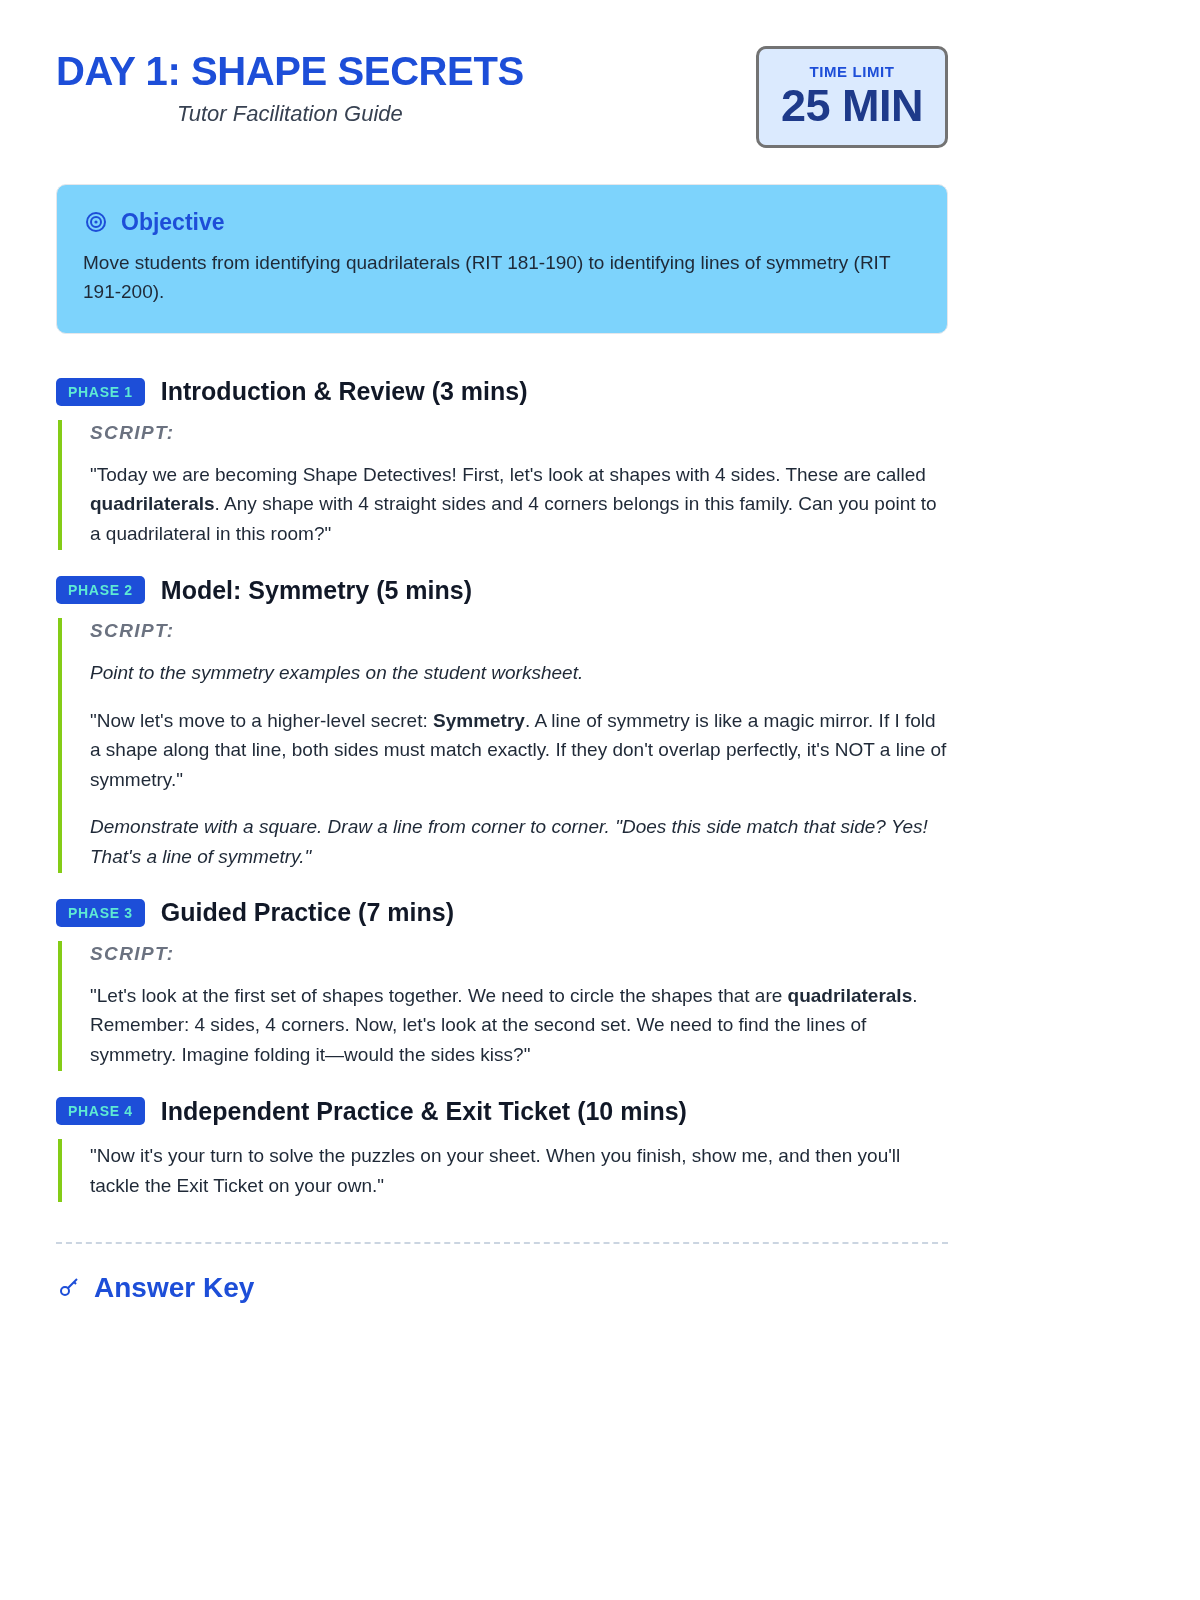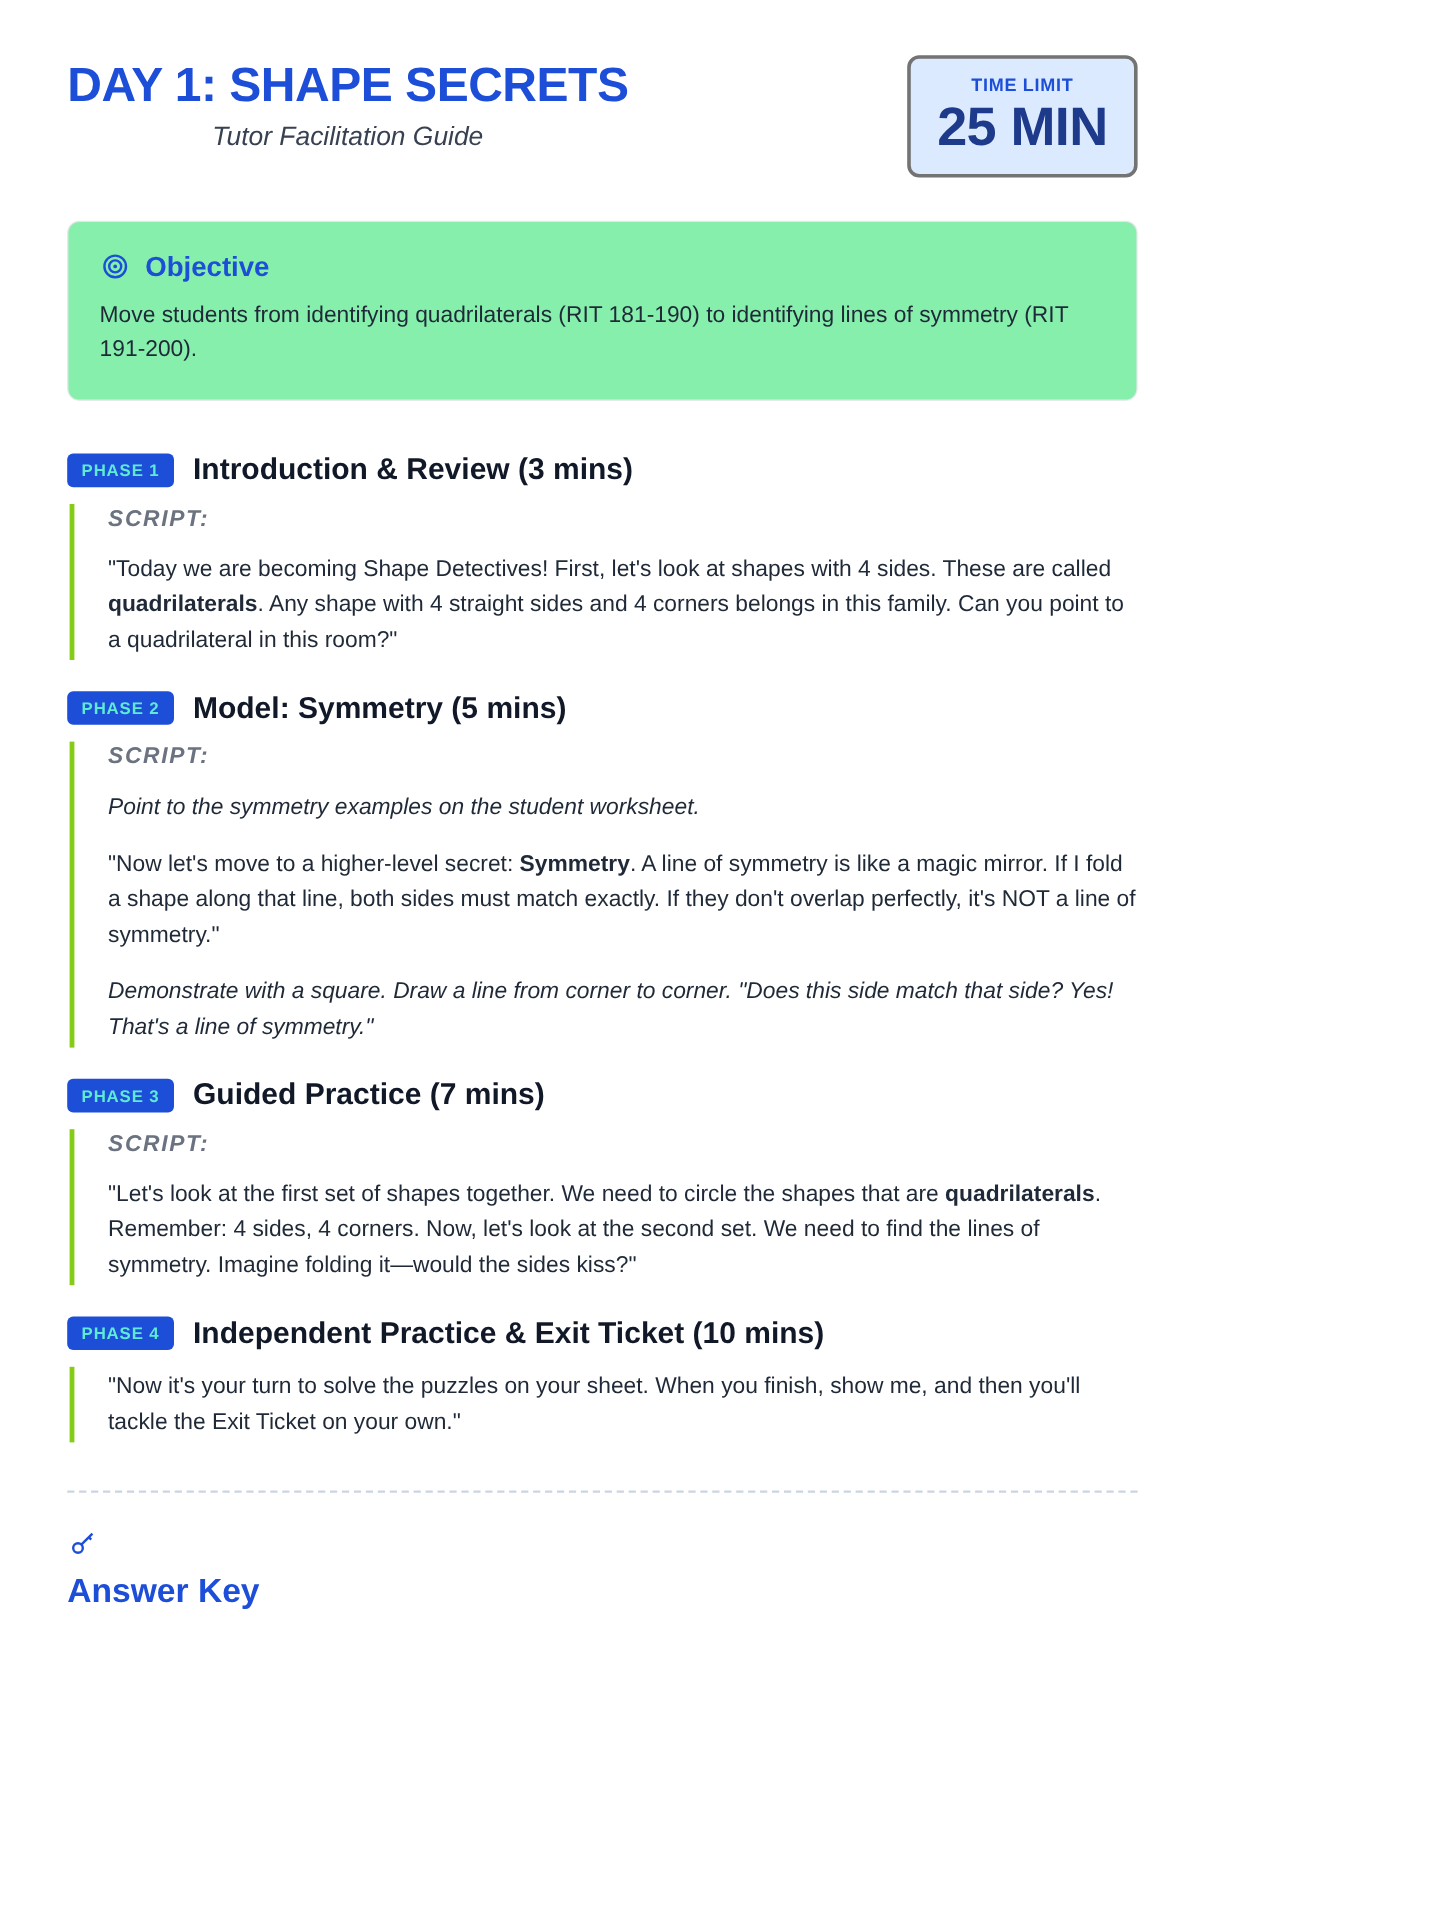--- a/index.html
+++ b/index.html
@@ -69,21 +69,21 @@
     letter-spacing: -0.5px;
   }
 
   
   .cards {
     display: flex;
     gap: 40px;
     margin-bottom: 44px;
   }
   .card {
-    background: #86efac;
+    background: #7dd3fc;
     border: 1px solid #e5e7eb;
     border-radius: 10px;
     padding: 24px 26px 26px 26px;
     flex: 1;
   }
   .card-head {
     display: flex;
     align-items: center;
     gap: 12px;
     margin-bottom: 14px;
@@ -157,23 +157,22 @@
   .para b { font-weight: bold; }
 
   
   .divider {
     border: none;
     border-top: 2px dashed #cbd5e1;
     margin: 40px 0 30px 0;
   }
   .answer-key {
     display: flex;
-    align-items: flex-start;
+    align-items: center;
     gap: 12px;
-    flex-direction: column;
   }
   .answer-key .icon {
     width: 26px;
     height: 26px;
     display: inline-flex;
     align-items: center;
     justify-content: center;
     color: #1d4ed8;
   }
   .answer-key-title {

